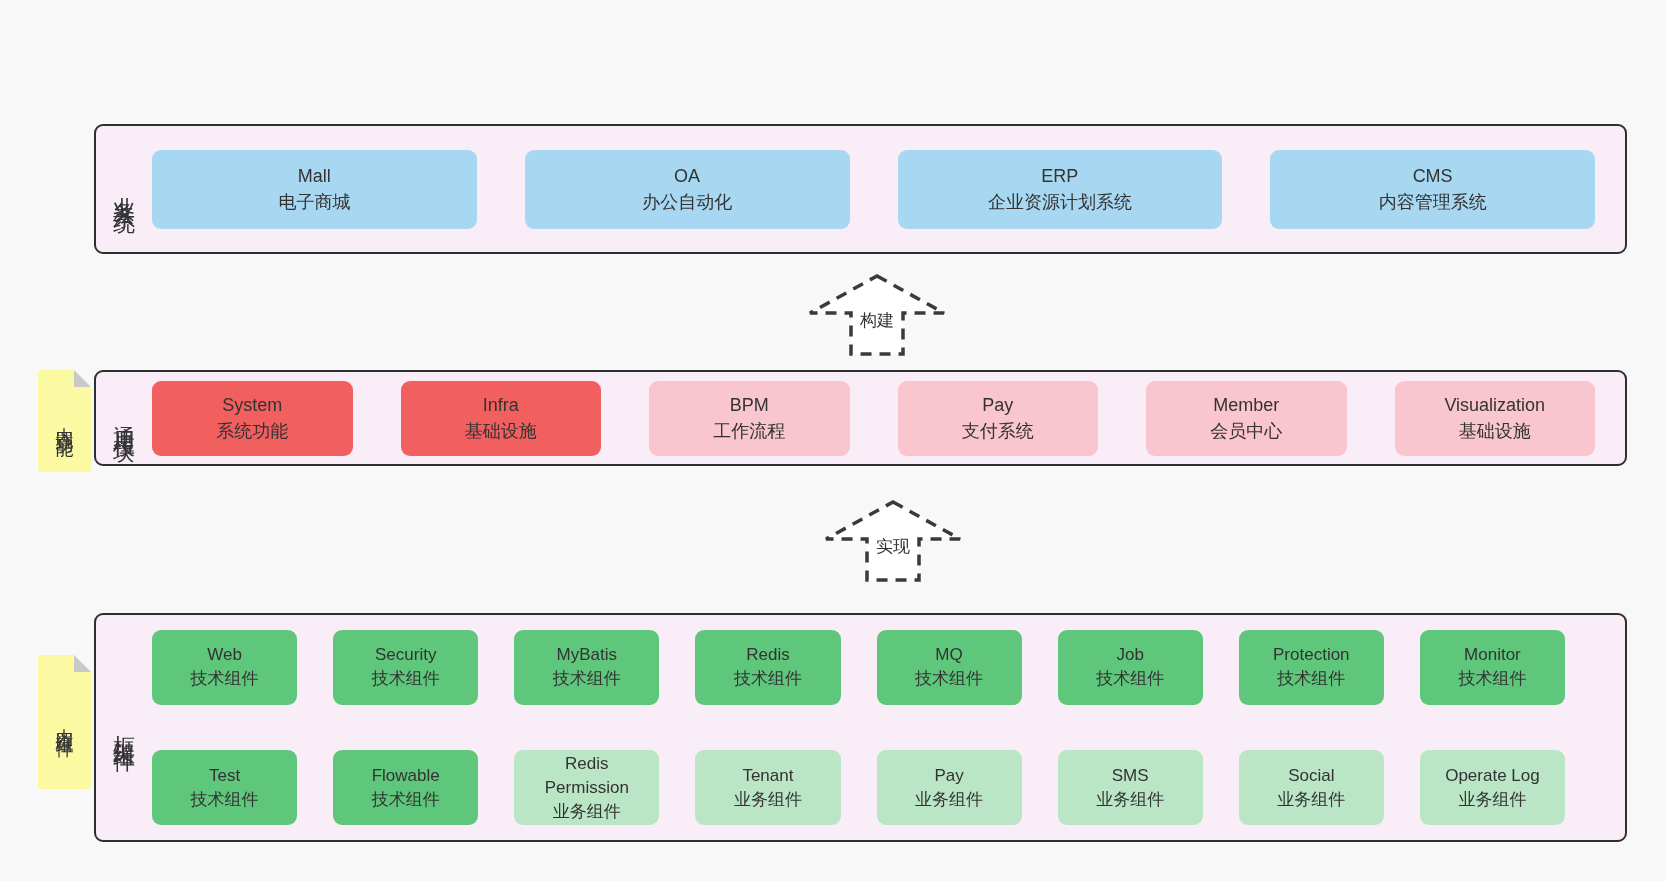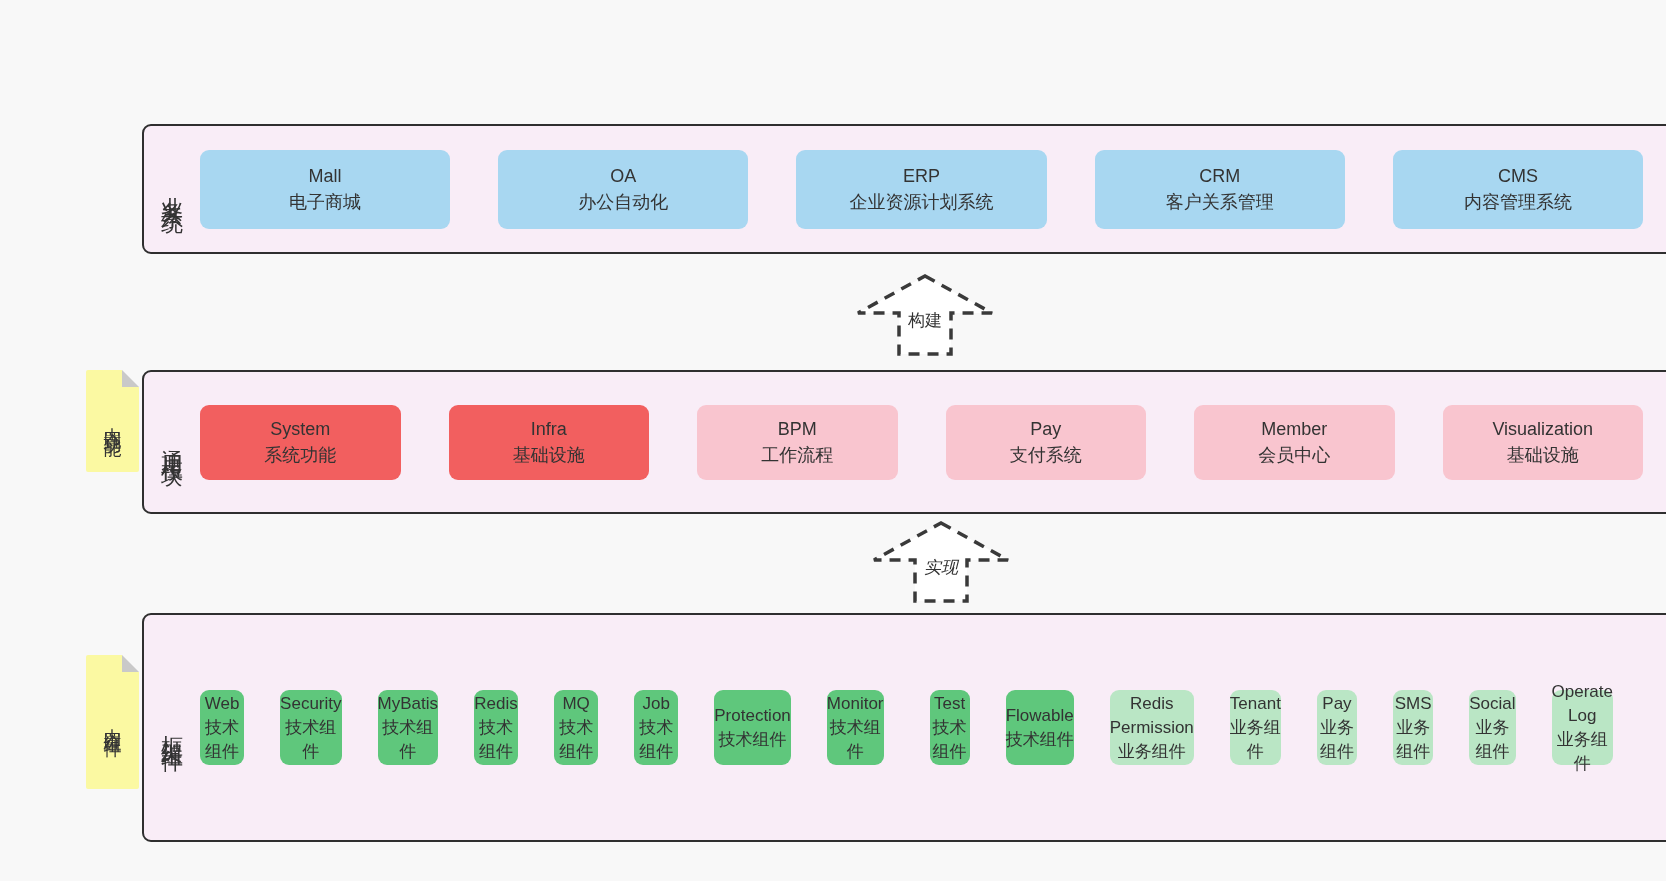--- a/index.html
+++ b/index.html
@@ -2,52 +2,52 @@
 <html style="--bg: #f8f8f8; --panel-bg: #f9edf7; --panel-border: #2f2f2f; --blue: #a8d7f1; --red: #f25f5f; --pink: #f9c5cf; --green: #5fc77c; --lightgreen: #bae6c5; --sticky: #fbf9a2; --fold: #c9c9c9; --text: #333333; --arrow-stroke: #3a3a3a; --arrow-fill: #ffffff;"><head>
 <meta charset="utf-8">
 <style>
   html,body { margin:0; padding:0; }
   body {
     width:1666px; height:881px; position:relative; overflow:hidden;
     background:var(--bg,#f8f8f8);
     font-family:"Liberation Sans","DejaVu Sans",sans-serif;
     color:var(--text,#333);
   }
-  .canvas { position:absolute; inset:0;margin-left:48px; }
+  .canvas { position:absolute; inset:0; }
 
   
   .panel {
     position:absolute; left:94px; width:1533px; box-sizing:border-box;
     background:var(--panel-bg,#f9edf7);
     border:2px solid var(--panel-border,#2f2f2f);
     border-radius:9px;
     display:flex;
   }
   .panel-business  { top:124px; height:130px; }
-  .panel-modules   { top:370px; height:144px; }
+  .panel-modules   { top:370px; height:96px; }
   .panel-framework { top:613px; height:229px; }
 
   .panel-label {
     flex:0 0 56px;
     writing-mode:vertical-rl; text-orientation:upright;
     display:flex; align-items:center; justify-content:center;
     font-size:22px; letter-spacing:5px; color:#333;
   }
 
   
   .box-row { flex:1; display:flex; align-items:center; gap:48px; padding-right:30px; }
   .box {
     flex:1; border-radius:9px;
     display:flex; flex-direction:column; align-items:center; justify-content:center;
     text-align:center; font-size:18px; line-height:26px; color:#333;
   }
   .box-row .box { height:79px; }
   .panel-modules .box-row .box { height:75px; }
 
-  .rows { flex:1; display:flex; flex-direction:row; justify-content:space-between; gap:16px; padding-right:30px; }
+  .rows { flex:1; display:flex; flex-direction:column; justify-content:space-between; gap:16px; padding-right:30px; }
   .row-8 { display:flex; gap:36px; }
   .row-8 .box { height:75px; font-size:17px; line-height:24px; }
   .row-8 .box-name { max-width:118px; }
 
   .blue       { background:var(--blue,#a8d7f1); }
   .red        { background:var(--red,#f25f5f); }
   .pink       { background:var(--pink,#f9c5cf); }
   .green      { background:var(--green,#5fc77c); }
   .lightgreen { background:var(--lightgreen,#bae6c5); }
 
@@ -64,21 +64,21 @@
     content:""; position:absolute; top:0; right:0;
     border-style:solid; border-width:0 17px 17px 0;
     border-color:var(--bg,#f8f8f8) var(--bg,#f8f8f8) var(--fold,#c9c9c9) var(--fold,#c9c9c9);
   }
   .sticky-modules   { top:370px; height:102px; }
   .sticky-framework { top:655px; height:134px; }
 
   
   .arrow { position:absolute; width:142px; height:86px; }
   .arrow-build { left:806px; top:272px; }
-  .arrow-impl  { left:822px; top:519px;font-style:italic; }
+  .arrow-impl  { left:822px; top:498px; }
   .arrow svg { width:100%; height:100%; display:block; }
   .arrow-label {
     position:absolute; left:50%; top:48px; transform:translate(-50%,-50%);
     font-size:17px; white-space:nowrap; color:#333;text-align:right;
   }
 </style>
 </head>
 <body>
 
 <div class="canvas">
@@ -90,24 +90,20 @@
           <div class="box-name">Mall</div>
           <div class="box-desc">电子商城</div>
         </div>
         <div class="box blue">
           <div class="box-name">OA</div>
           <div class="box-desc">办公自动化</div>
         </div>
         <div class="box blue">
           <div class="box-name">ERP</div>
           <div class="box-desc">企业资源计划系统</div>
-        </div>
-        <div class="box blue">
-          <div class="box-name">CRM</div>
-          <div class="box-desc">客户关系管理</div>
         </div>
         <div class="box blue">
           <div class="box-name">CMS</div>
           <div class="box-desc">内容管理系统</div>
         </div>
       </div>
   </section>
 
   <div class="arrow arrow-build">
     <svg viewBox="0 0 142 86">

